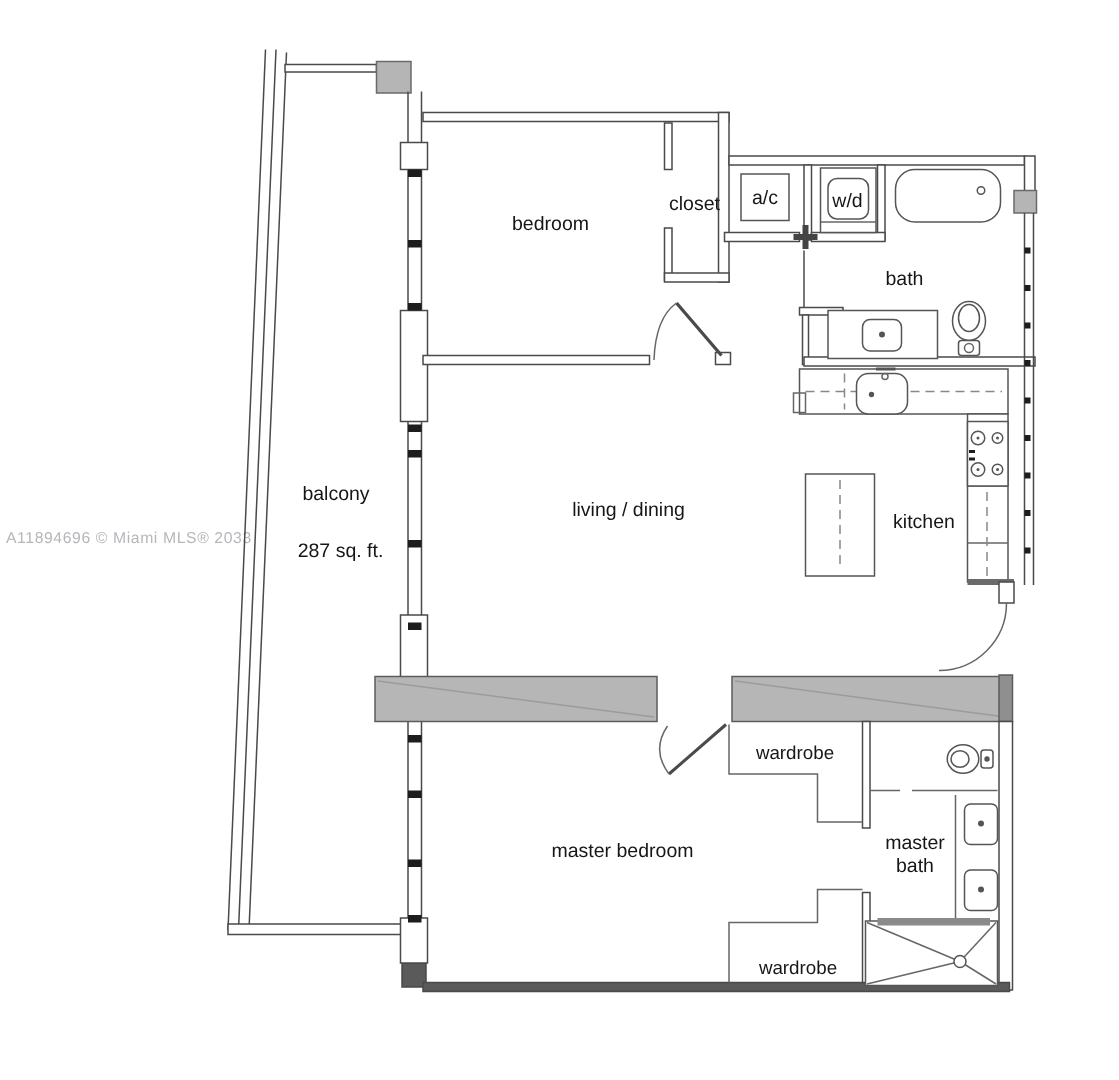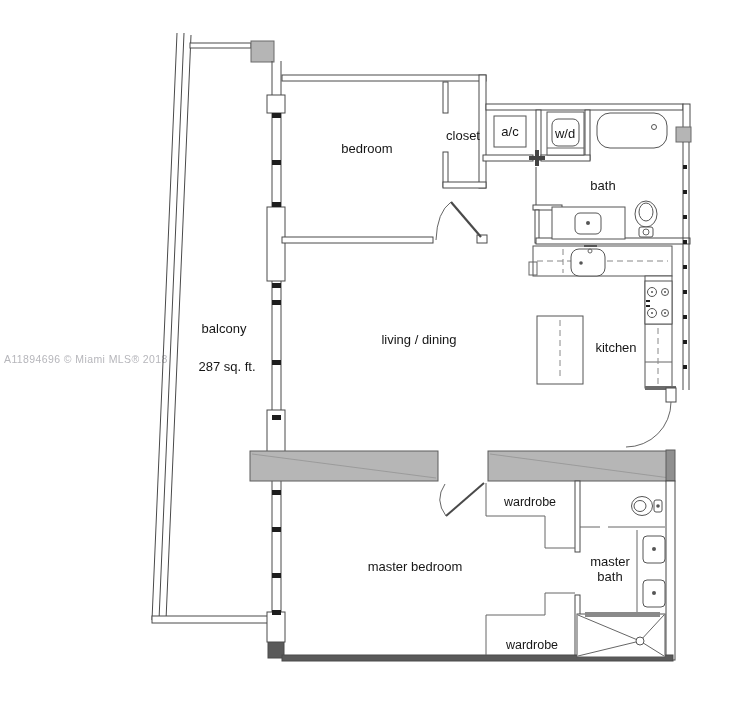--- a/index.html
+++ b/index.html
@@ -19,21 +19,21 @@
   .graybar{fill:#b6b6b6;stroke:#5c5c5c;stroke-width:1;}
   .barline{stroke:#9b9b9b;stroke-width:1;}
   .lbl{font-family:"Liberation Sans",sans-serif;font-size:13px;fill:#161616;text-anchor:middle;}
   .lbl-sm{font-family:"Liberation Sans",sans-serif;font-size:12.5px;fill:#161616;text-anchor:middle;}
 </style>
 </head>
 <body>
 
 <div id="stage">
 
-  <div id="watermark">A11894696 © Miami MLS® 2018</div>
+  <div id="watermark">A11894696 © Miami MLS® 2033</div>
 
   <svg width="746" height="720" viewBox="0 0 746 720">
 
     <g>
       <line class="wline" x1="177" y1="33" x2="152" y2="620"></line>
       <line class="wline" x1="184" y1="33" x2="159" y2="620"></line>
       <line class="wline" x1="191" y1="35" x2="166" y2="620"></line>
     </g>
     <g>
       <rect class="wall" x="190" y="43" width="61" height="5"></rect>

